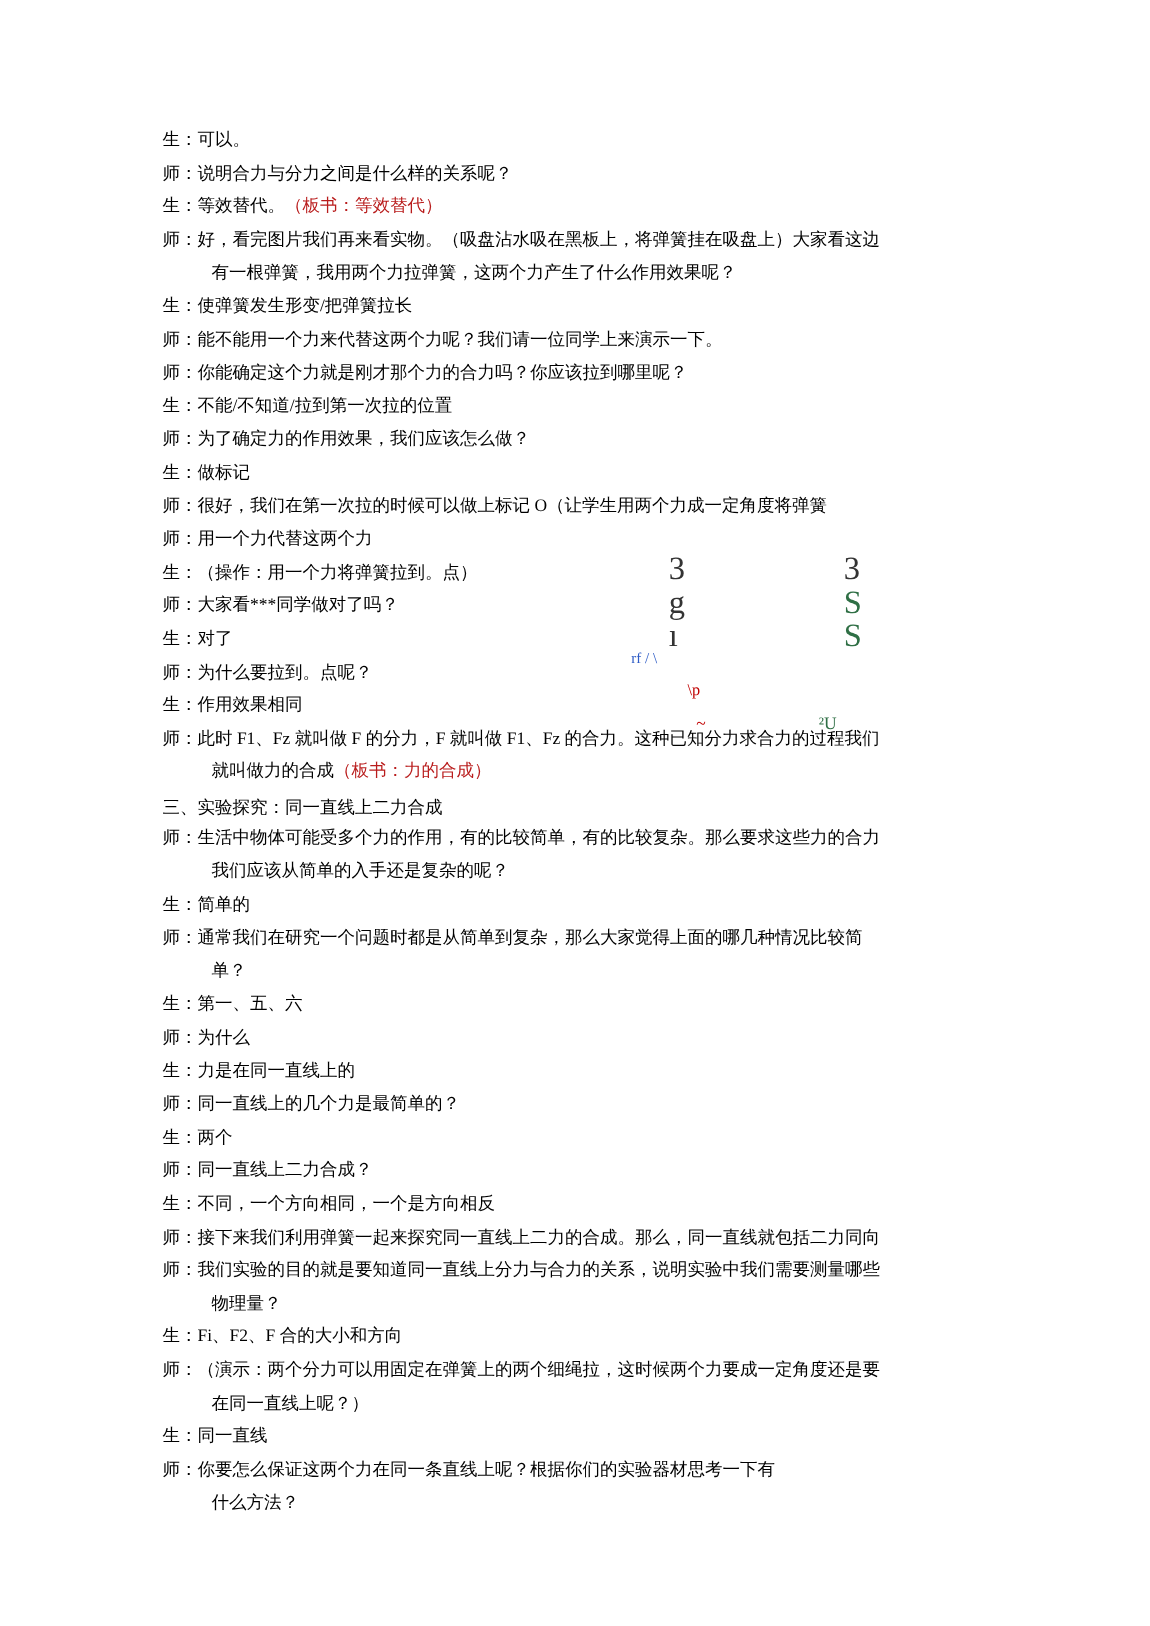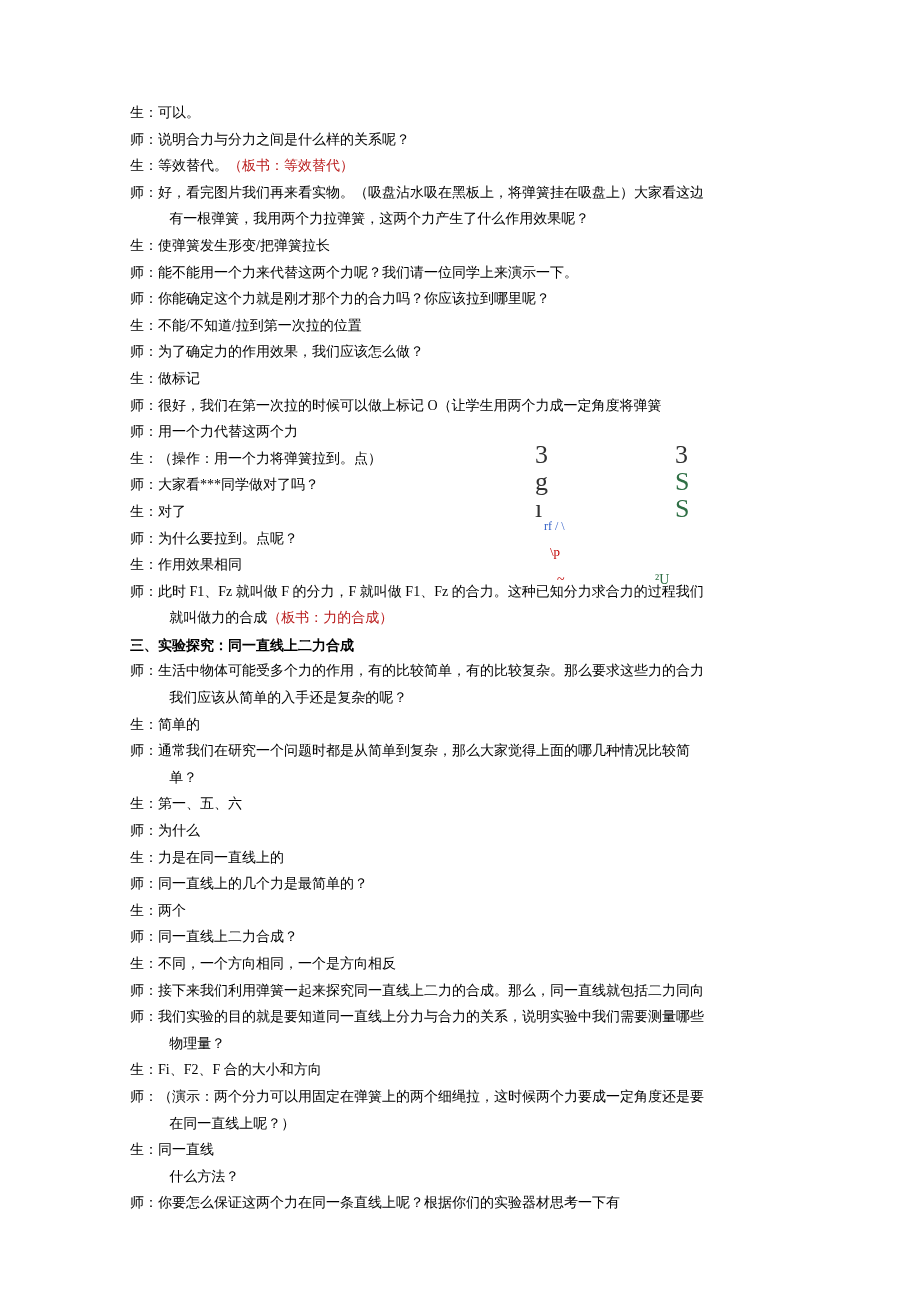--- a/index.html
+++ b/index.html
@@ -19,37 +19,37 @@
     text-indent: 0;
   }
   .indent {
     padding-left: 2.8em;
   }
   .blue {
     color: #b91c1c;
   }
   .heading {
     font-family: "SimHei", "黑体", sans-serif;
-    font-weight: bold;
+    font-weight: normal;
   }
   .deco {
     position: absolute;
     font-family: serif;
     color: #333;
     pointer-events: none;
   }
 </style>
 </head>
 <body>
 
 <div id="content" style="position:relative;">
   <div class="deco" style="left:405px; top:330px; font-size:26px;">3</div>
   <div class="deco" style="left:405px; top:357px; font-size:26px;">g</div>
   <div class="deco" style="left:405px; top:384px; font-size:26px;">ı</div>
-  <div class="deco" style="left:414px; top:415px; font-size:12px; color:#2e5cc6;">rf / \</div>
+  <div class="deco" style="left:375px; top:415px; font-size:12px; color:#2e5cc6;">rf / \</div>
   <div class="deco" style="left:420px; top:440px; font-size:13px; color:#c00000;">\p</div>
   <div class="deco" style="left:427px; top:467px; font-size:14px; color:#c00000;">~</div>
   <div class="deco" style="left:545px; top:330px; font-size:26px;">3</div>
   <div class="deco" style="left:545px; top:357px; font-size:26px; color:#2f6f45;">S</div>
   <div class="deco" style="left:545px; top:384px; font-size:26px; color:#2f6f45;">S</div>
   <div class="deco" style="left:525px; top:467px; font-size:14px; color:#2f6f45;text-align:right;">²U</div>
 <p class="line"><span>生：</span><span>可以。</span></p>
     <p class="line"><span>师：</span><span>说明合力与分力之间是什么样的关系呢？</span></p>
     <p class="line"><span>生：</span><span>等效替代。</span><span class="blue">（板书：等效替代）</span></p>
     <p class="line"><span>师：</span><span>好，看完图片我们再来看实物。（吸盘沾水吸在黑板上，将弹簧挂在吸盘上）大家看这边</span></p>
@@ -82,15 +82,15 @@
     <p class="line"><span>生：</span><span>两个</span></p>
     <p class="line"><span>师：</span><span>同一直线上二力合成？</span></p>
     <p class="line"><span>生：</span><span>不同，一个方向相同，一个是方向相反</span></p>
     <p class="line"><span>师：</span><span>接下来我们利用弹簧一起来探究同一直线上二力的合成。那么，同一直线就包括二力同向</span></p>
     <p class="line"><span>师：</span><span>我们实验的目的就是要知道同一直线上分力与合力的关系，说明实验中我们需要测量哪些</span></p>
     <p class="line indent"><span>物理量？</span></p>
     <p class="line"><span>生：</span><span>Fi、F2、F 合的大小和方向</span></p>
     <p class="line"><span>师：</span><span>（演示：两个分力可以用固定在弹簧上的两个细绳拉，这时候两个力要成一定角度还是要</span></p>
     <p class="line indent"><span>在同一直线上呢？）</span></p>
     <p class="line"><span>生：</span><span>同一直线</span></p>
+    <p class="line"><span>师：</span><span>你要怎么保证这两个力在同一条直线上呢？根据你们的实验器材思考一下有</span></p>
     <p class="line indent"><span>什么方法？</span></p>
-    <p class="line"><span>师：</span><span>你要怎么保证这两个力在同一条直线上呢？根据你们的实验器材思考一下有</span></p>
   </div>
 
 </body></html>

